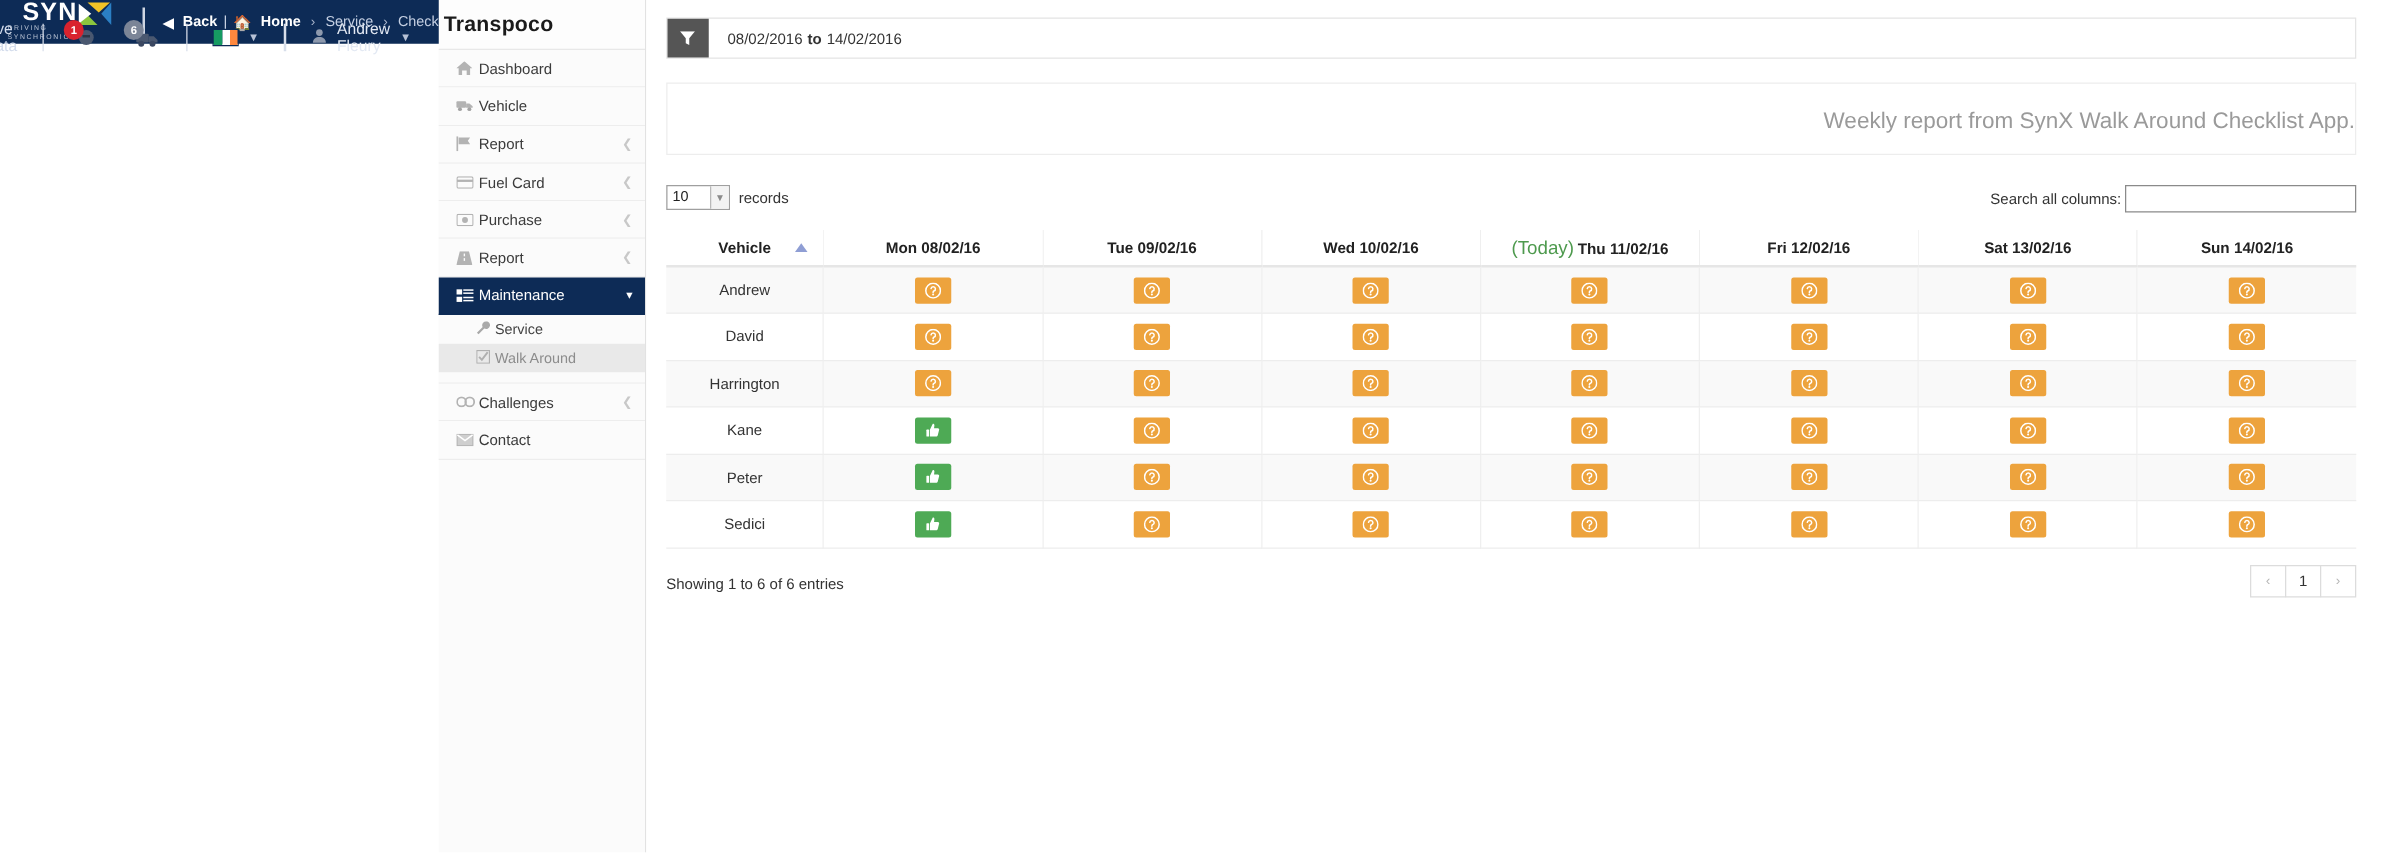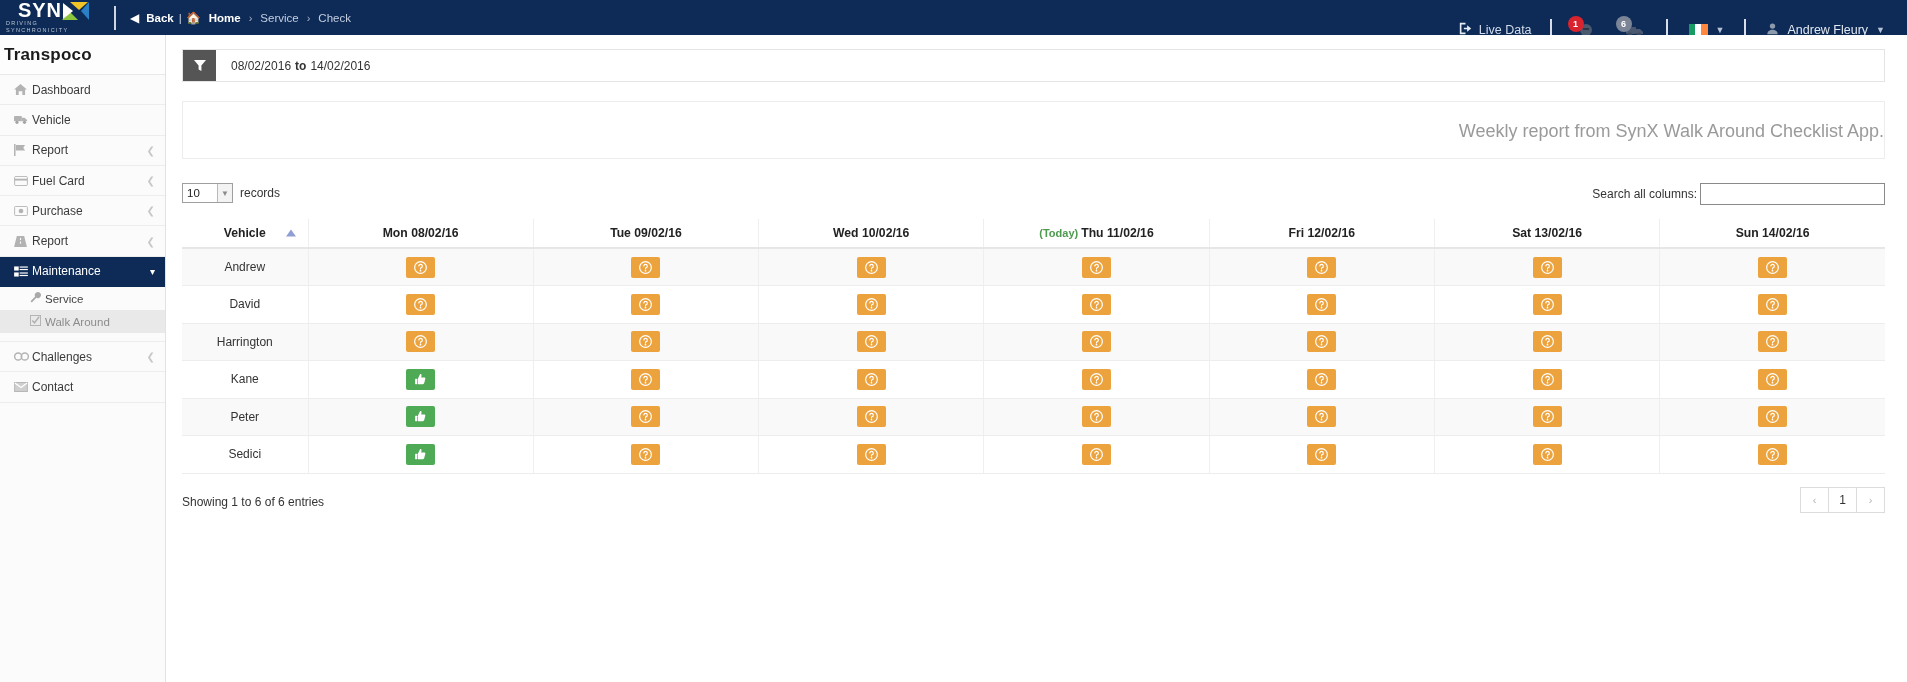--- a/index.html
+++ b/index.html
@@ -2,21 +2,21 @@
 <html><head>
 <meta charset="utf-8">
 <style>
   * { box-sizing: border-box; margin: 0; padding: 0; }
   html, body {
     width: 1907px; height: 682px;
     font-family: "Liberation Sans", sans-serif;
     background: #ffffff;
     overflow: hidden;
   }
-  #app { position: relative; width: 1907px; height: 682px; display: flex; flex-direction: column; }
+  #app { position: relative; width: 1907px; height: 682px; display: flex; flex-direction: row; }
 
   
   .topbar {
     height: 35px; background: #0d2b56; display: flex; align-items: center;
     flex: 0 0 35px; position: relative;
   }
   .logo-zone {
     width: 100px; height: 35px; display: flex; align-items: center;
     justify-content: center; flex-direction: column; padding-left: 6px;
   }
@@ -169,21 +169,21 @@
     border-bottom: 2px solid #e6e6e6; border-right: 1px solid #efefef;
     text-align: center; vertical-align: middle; background: #ffffff; position: relative;
   }
   table.dt th:last-child { border-right: none; }
   table.dt th.col-vehicle { width: 126px; }
   .sort-arrow {
     position: absolute; right: 12px; top: 50%; transform: translateY(-50%);
     width: 0; height: 0; border-left: 5px solid transparent;
     border-right: 5px solid transparent; border-bottom: 7px solid #8f9ed4;
   }
-  .today-tag { color: #4e9a4e; font-size: 11px; font-weight: bold; margin-right: 3px; }
+  .today-tag { color: #4e9a4e; font-size: 15px; font-weight: normal; margin-right: 3px; }
   table.dt td {
     height: 37.5px; border-right: 1px solid #efefef; border-bottom: 1px solid #ededed;
     text-align: center; vertical-align: middle; font-size: 12px; color: #333;
   }
   table.dt td:last-child { border-right: none; }
   table.dt tbody tr.odd td { background: #f9f9f9; }
   table.dt tbody tr.even td { background: #ffffff; }
   .badge {
     display: inline-flex; align-items: center; justify-content: center;
     width: 29px; height: 21px; border-radius: 2px; color: #ffffff; font-size: 12px;

